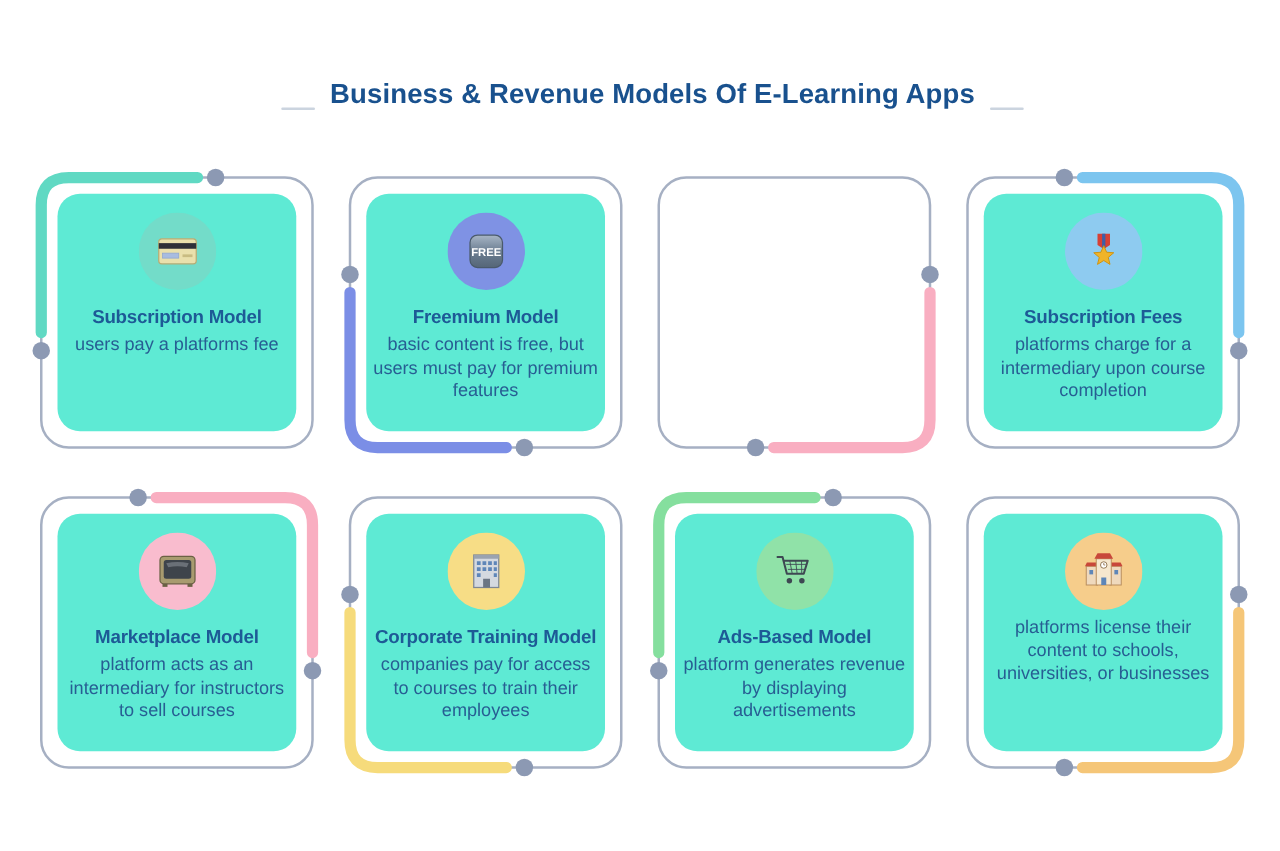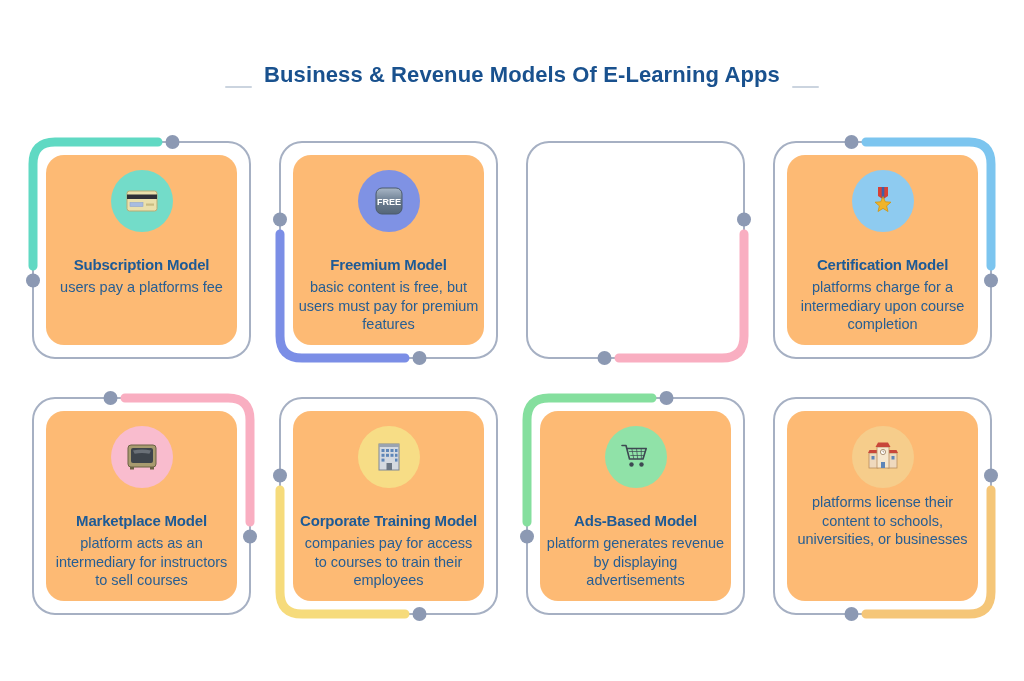--- a/index.html
+++ b/index.html
@@ -9,24 +9,24 @@
           display:flex;align-items:flex-end;justify-content:center;gap:12px;}
   .hline{width:27px;height:2px;background:#CBD4DF;border-radius:1px;}
   .title{margin:0;font-size:22px;font-weight:700;color:#19518E;letter-spacing:.1px;}
   .grid{position:absolute;left:33px;top:142px;display:grid;
         grid-template-columns:repeat(4,217px);column-gap:30px;row-gap:40px;}
   .card{position:relative;width:217px;height:216px;}
   .frame{position:absolute;left:-8px;top:-8px;width:233px;height:232px;overflow:visible;}
   .card-border{fill:none;stroke:#A6B0C3;stroke-width:2;}
   .accent{fill:none;stroke-width:9;stroke-linecap:round;}
   .dot{fill:#8C99B3;}
-  .panel{position:absolute;left:13px;top:13px;width:191px;height:190px;background:#fdba74;
+  .panel{position:absolute;left:13px;top:13px;width:191px;height:190px;background:#5eead4;
          border-radius:18px;text-align:center;box-sizing:border-box;padding-top:15px;}
   .icon-circle{display:block;margin:0 auto;}
-  .card-title{margin-top:24px;font-size:15px;font-weight:700;color:#1D5A96;
+  .card-title{margin-top:13px;font-size:15px;font-weight:700;color:#1D5A96;
               white-space:nowrap;letter-spacing:-.2px;}
   .card-desc{margin-top:5px;font-size:14.5px;line-height:1.28;color:#275E93;padding:0 4px;}
 </style>
 </head>
 <body>
 
 <div class="canvas">
 
   <div class="header">
     <span class="hline"></span>
@@ -103,21 +103,21 @@
       </svg>
       <div class="panel">
         <svg class="icon-circle" width="62" height="62" viewBox="0 0 62 62">
           <circle cx="31" cy="31" r="31" fill="#8ECBF0"></circle>
           <g transform="translate(13,13)">
             <path d="M13 4 h10 v9 l-5 3.2 -5 -3.2 z" fill="#D64136"></path>
             <rect x="16.7" y="4" width="2.6" height="11.6" fill="#3E5FA8"></rect>
             <polygon points="18,13.5 20.3,18.8 26,19.2 21.6,22.9 23,28.5 18,25.4 13,28.5 14.4,22.9 10,19.2 15.7,18.8" fill="#F0B429" stroke="#CE9413" stroke-width="0.8" stroke-linejoin="round"></polygon>
           </g>
         </svg>
-        <div class="card-title">Certification Model</div>
+        <div class="card-title">Subscription Fees</div>
         <div class="card-desc">platforms charge for a intermediary upon course completion</div>
       </div>
     </div>
 
     <div class="card">
       <svg class="frame" viewBox="0 0 233 232">
         <rect class="card-border" x="8" y="8" width="217" height="216" rx="22"></rect>
         <path class="accent" d="M 100 8 H 203 Q 225 8 225 30 V 132" stroke="#F9AEC1"></path>
         <circle class="dot" cx="85.5" cy="8" r="7"></circle>
         <circle class="dot" cx="225" cy="146.5" r="7"></circle>

